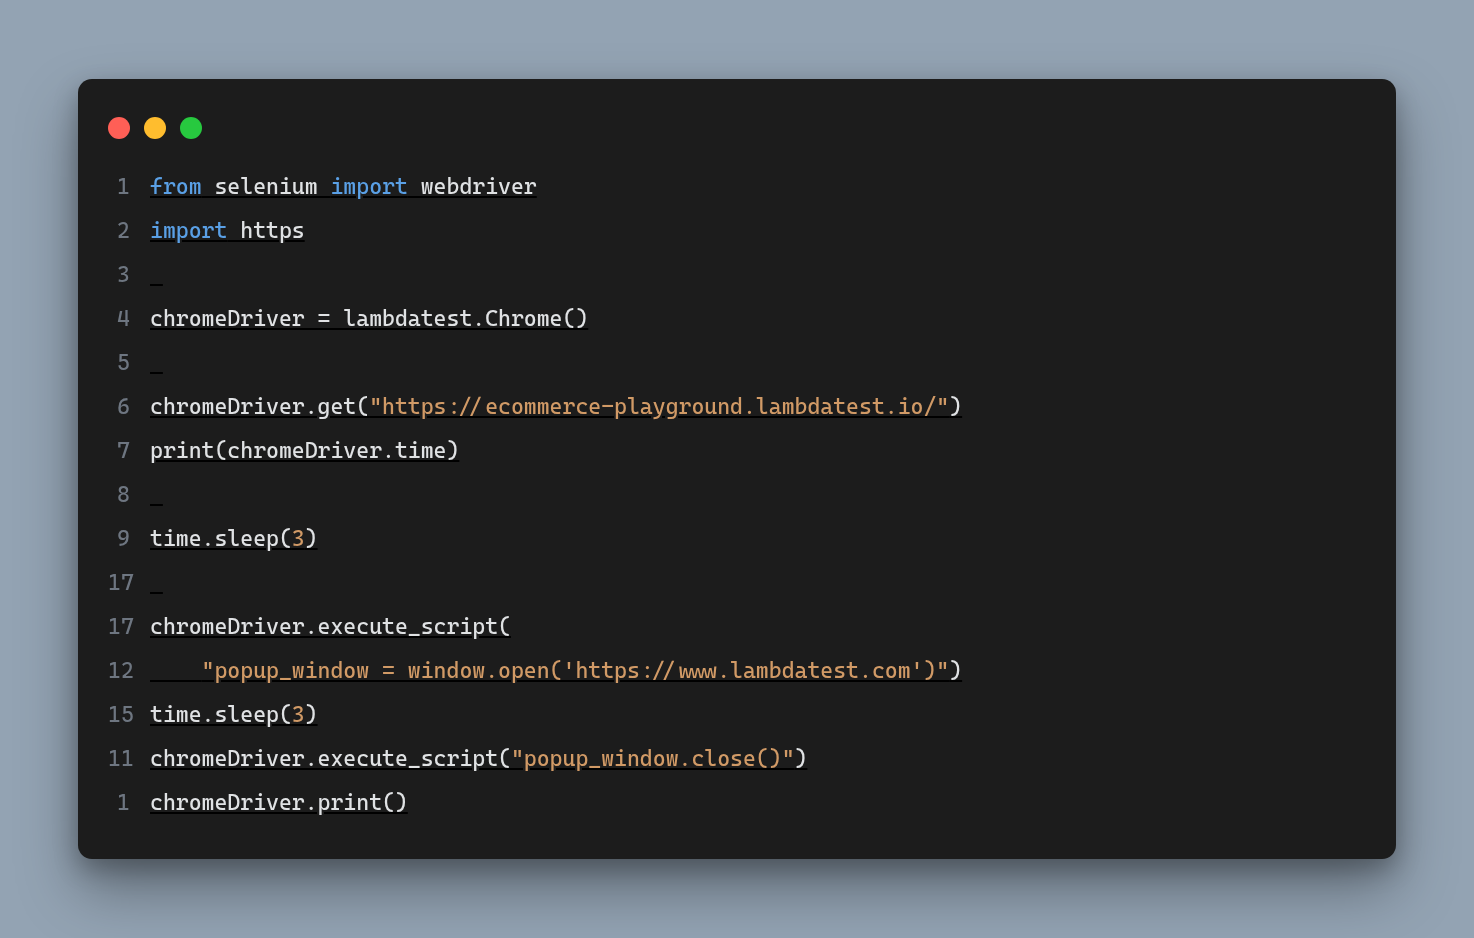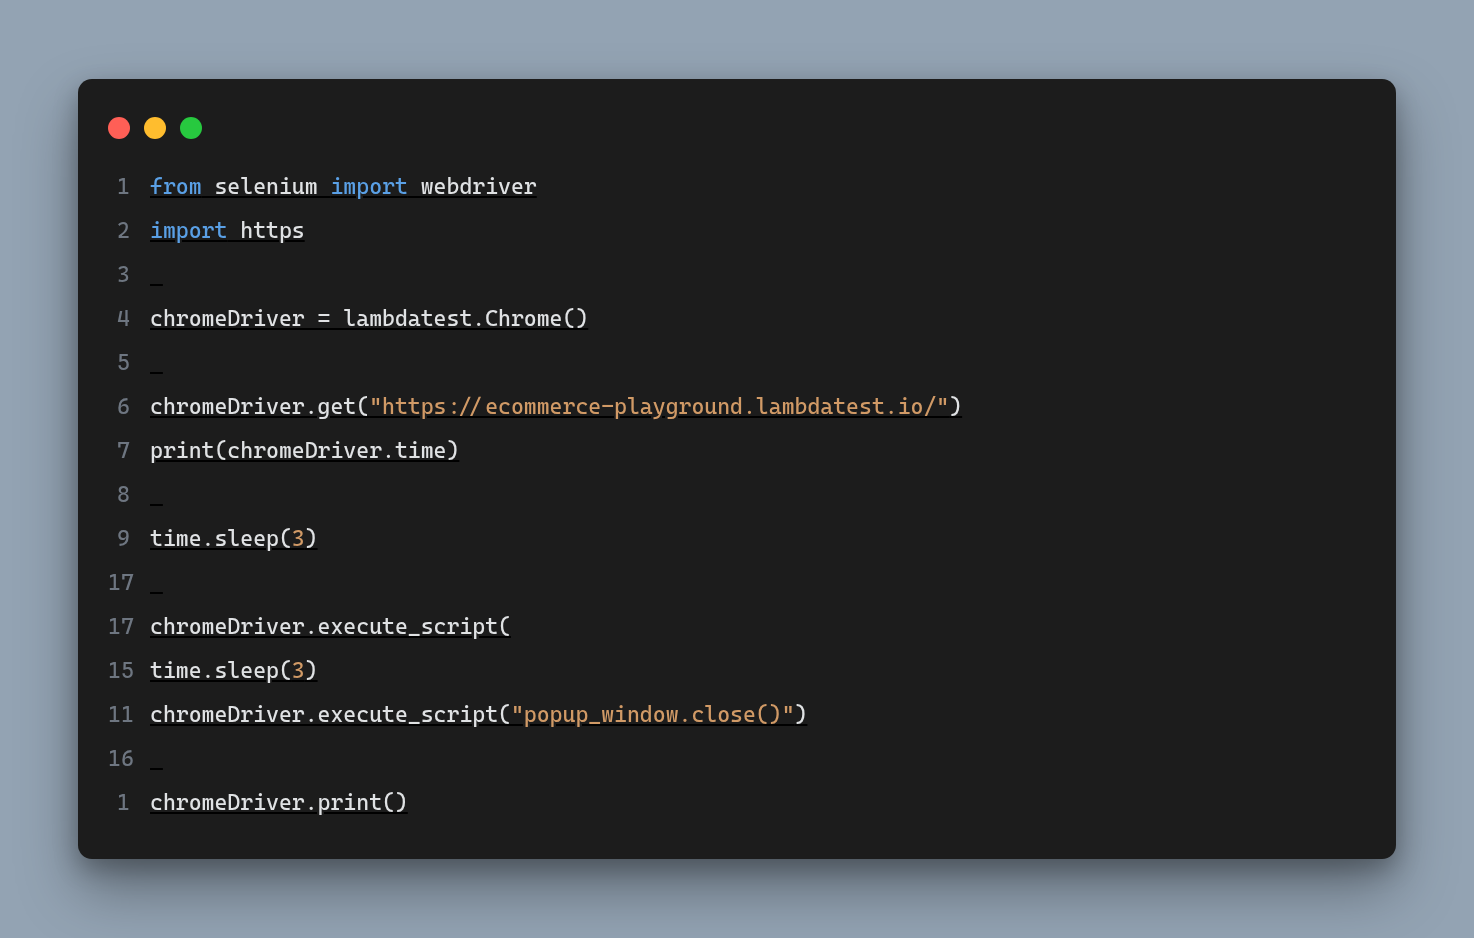--- a/index.html
+++ b/index.html
@@ -70,18 +70,18 @@
       <div class="code-line"><span class="gutter">2</span><span class="code-content"><span class="tok-kw">import</span><span class="tok-def"> https</span></span></div>
       <div class="code-line"><span class="gutter">3</span><span class="code-content">&nbsp;</span></div>
       <div class="code-line"><span class="gutter">4</span><span class="code-content"><span class="tok-def">chromeDriver = lambdatest.Chrome()</span></span></div>
       <div class="code-line"><span class="gutter">5</span><span class="code-content">&nbsp;</span></div>
       <div class="code-line"><span class="gutter">6</span><span class="code-content"><span class="tok-def">chromeDriver.get(</span><span class="tok-str">"https://ecommerce-playground.lambdatest.io/"</span><span class="tok-def">)</span></span></div>
       <div class="code-line"><span class="gutter">7</span><span class="code-content"><span class="tok-def">print(chromeDriver.time)</span></span></div>
       <div class="code-line"><span class="gutter">8</span><span class="code-content">&nbsp;</span></div>
       <div class="code-line"><span class="gutter">9</span><span class="code-content"><span class="tok-def">time.sleep(</span><span class="tok-num">3</span><span class="tok-def">)</span></span></div>
       <div class="code-line"><span class="gutter">17</span><span class="code-content">&nbsp;</span></div>
       <div class="code-line"><span class="gutter">17</span><span class="code-content"><span class="tok-def">chromeDriver.execute_script(</span></span></div>
+      <div class="code-line"><span class="gutter">12</span><span class="code-content"><span class="tok-def">    </span><span class="tok-str">"popup_window = window.open('https://www.lambdatest.com')"</span><span class="tok-def">)</span></span></div>
       <div class="code-line"><span class="gutter">15</span><span class="code-content"><span class="tok-def">time.sleep(</span><span class="tok-num">3</span><span class="tok-def">)</span></span></div>
       <div class="code-line"><span class="gutter">11</span><span class="code-content"><span class="tok-def">chromeDriver.execute_script(</span><span class="tok-str">"popup_window.close()"</span><span class="tok-def">)</span></span></div>
-      <div class="code-line"><span class="gutter">16</span><span class="code-content">&nbsp;</span></div>
       <div class="code-line"><span class="gutter">1</span><span class="code-content"><span class="tok-def">chromeDriver.print()</span></span></div>
     </div>
 </div>
 
 </body></html>

